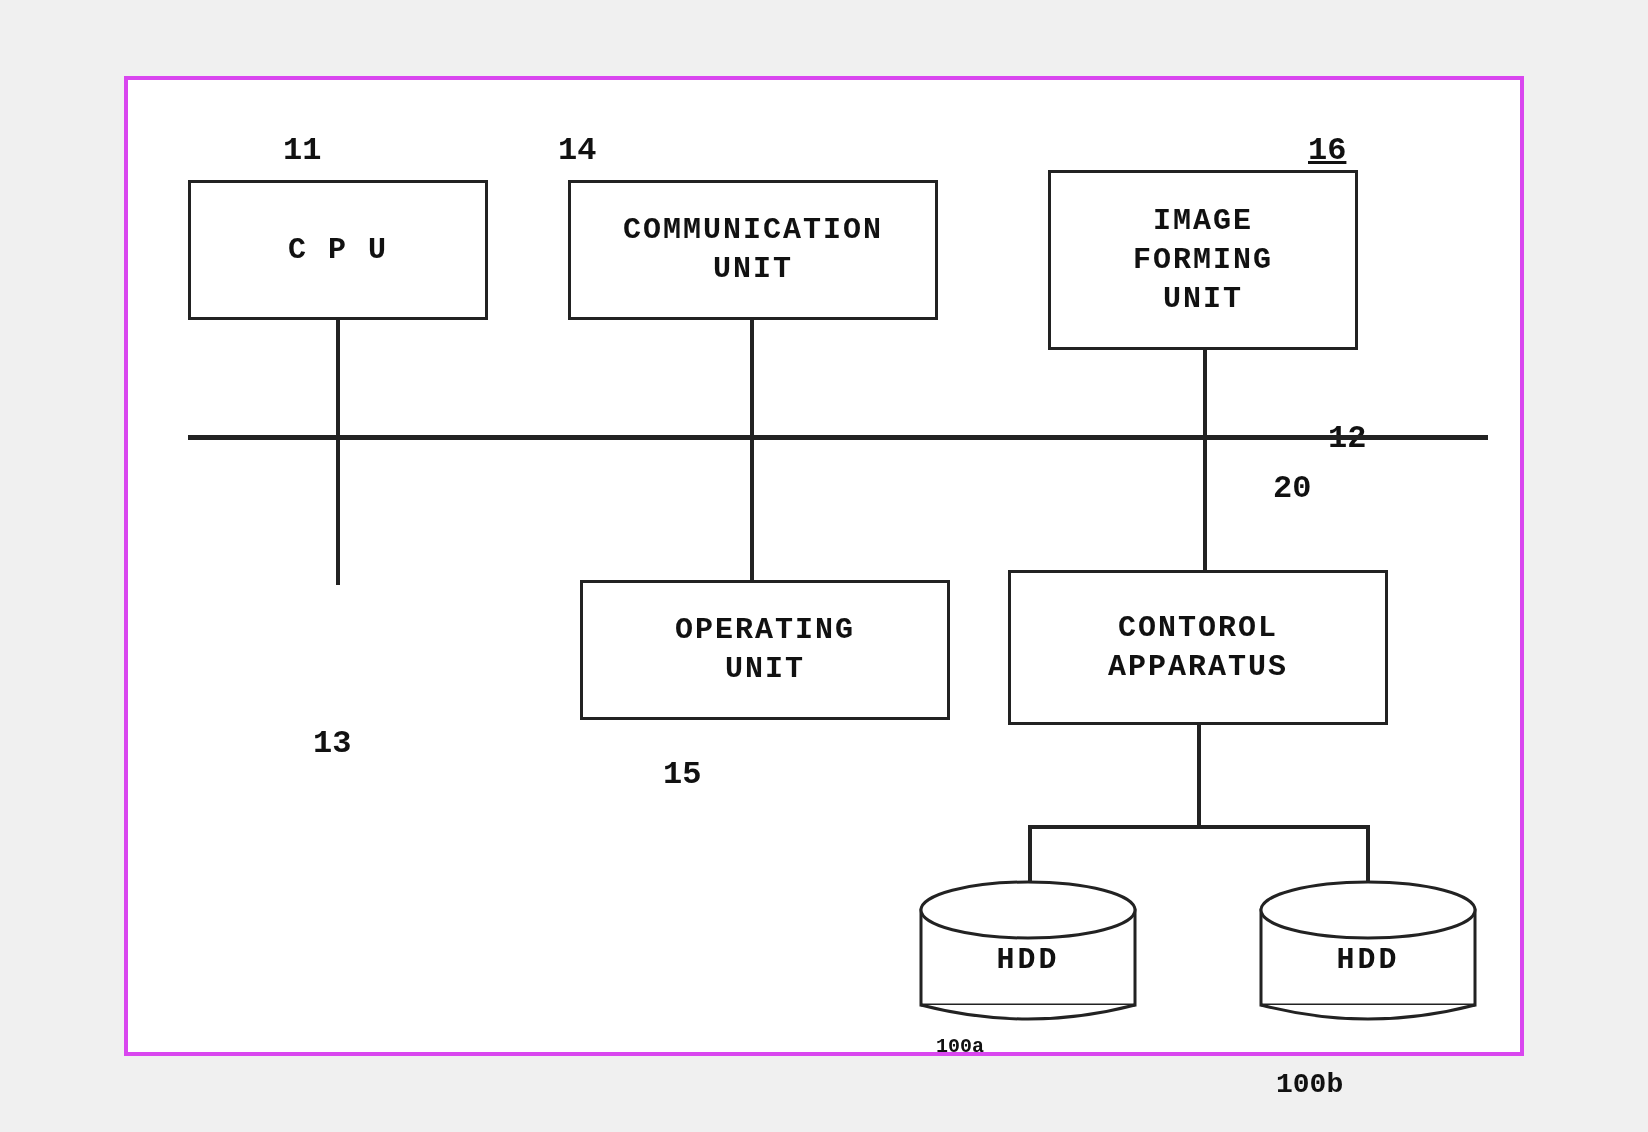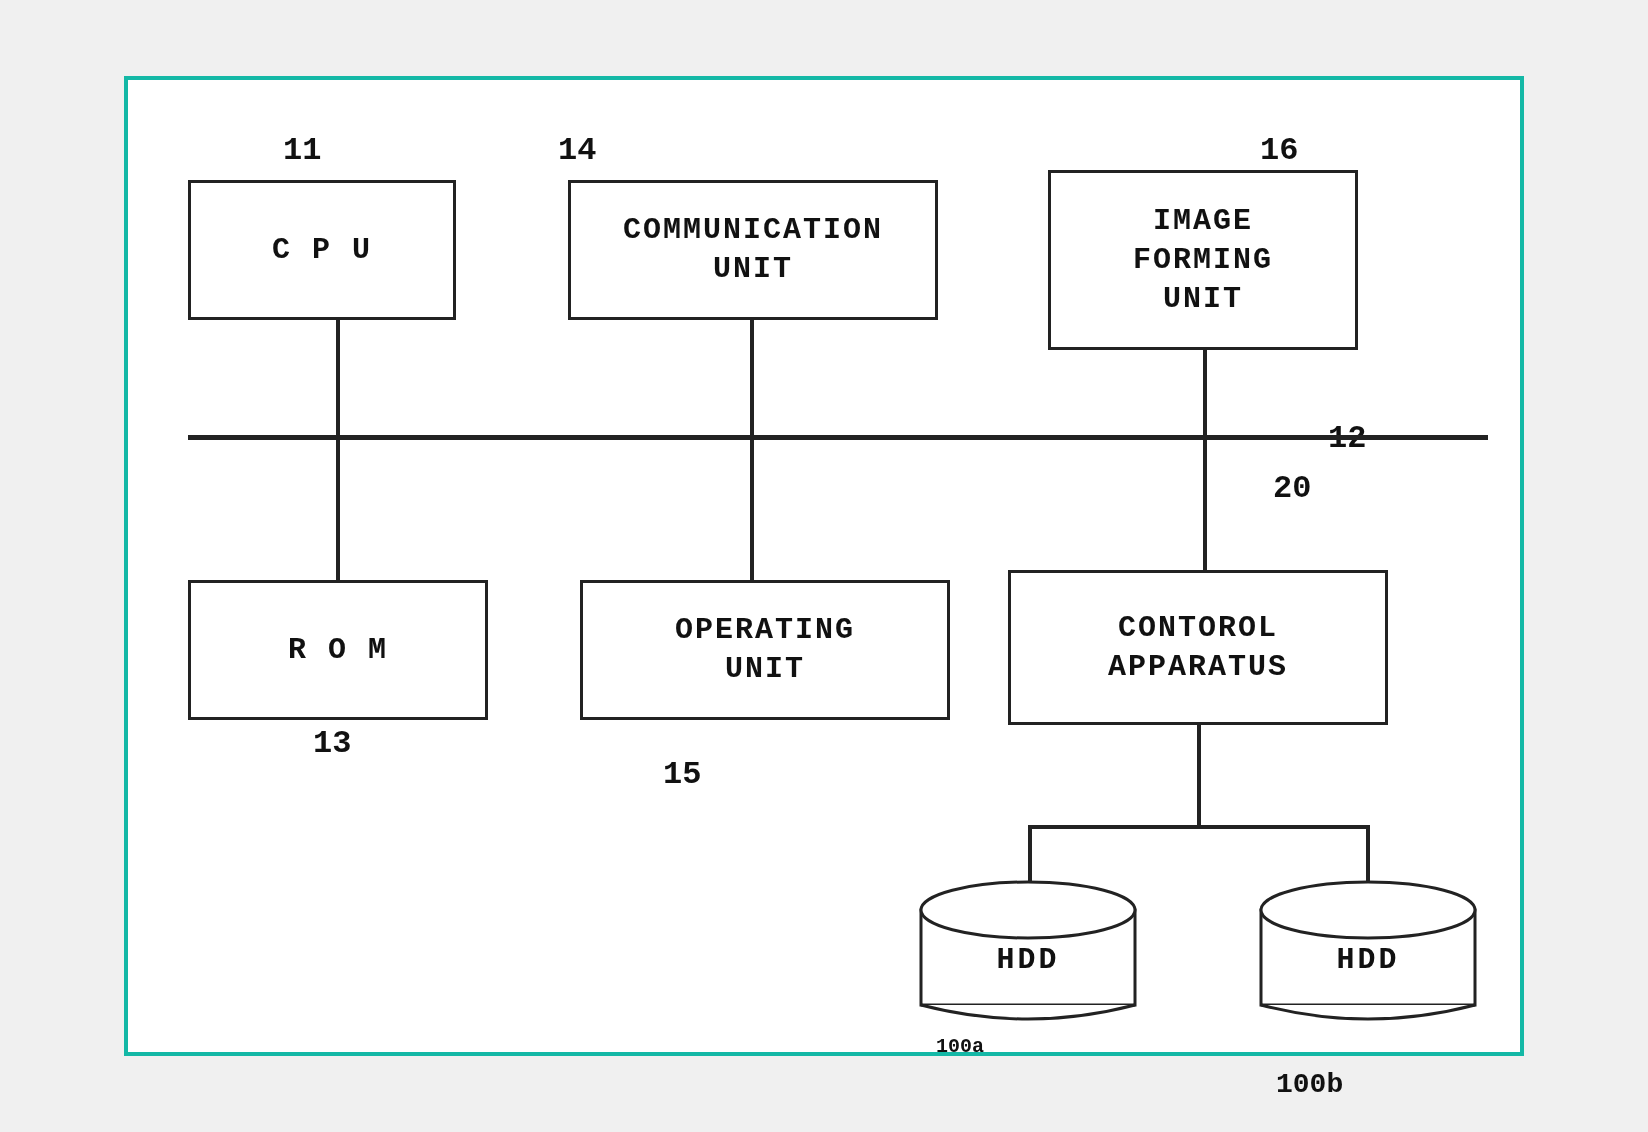--- a/index.html
+++ b/index.html
@@ -9,21 +9,21 @@
       display: flex;
       align-items: center;
       justify-content: center;
       width: 1648px;
       height: 1132px;
       font-family: 'Courier New', Courier, monospace;
     }
 
     .diagram-container {
       background: #ffffff;
-      border: 4px solid #14b8a6;
+      border: 4px solid #d946ef;
       width: 1400px;
       height: 980px;
       position: relative;
     }
 
     
     .ref-num {
       position: absolute;
       font-size: 32px;
       font-weight: bold;
@@ -60,25 +60,25 @@
       background: #222;
     }
   </style>
 </head>
 <body>
 
 <div class="diagram-container">
 
   <span class="ref-num" style="left:155px; top:52px;">11</span>
   <span class="ref-num" style="left:430px; top:52px;">14</span>
-  <span class="ref-num" style="left:1132px; top:52px;">16</span>
+  <span class="ref-num" style="left:1180px; top:52px;text-decoration:underline;">16</span>
   <span class="ref-num" style="left:1200px; top:340px;">12</span>
   <span class="ref-num" style="left:1145px; top:390px;">20</span>
 
-  <div class="box" style="left:60px; top:100px; width:268px; height:140px;">
+  <div class="box" style="left:60px; top:100px; width:300px; height:140px;">
     <span>C P U</span>
   </div>
 
   <div class="box" style="left:440px; top:100px; width:370px; height:140px;">
     <span>COMMUNICATION<br>UNIT</span>
   </div>
 
   <div class="box" style="left:920px; top:90px; width:310px; height:180px;">
     <span>IMAGE<br>FORMING<br>UNIT</span>
   </div>
@@ -90,23 +90,20 @@
   <div class="line" style="left:1075px; top:270px; width:4px; height:85px;"></div>
 
   <div class="bus-line" style="left:60px; top:355px; width:1300px; height:5px;"></div>
 
   <div class="line" style="left:208px; top:360px; width:4px; height:145px;"></div>
 
   <div class="line" style="left:622px; top:360px; width:4px; height:145px;"></div>
 
   <div class="line" style="left:1075px; top:360px; width:4px; height:145px;"></div>
 
-  <div class="box" style="left:60px; top:500px; width:300px; height:140px;">
-    <span>R O M</span>
-  </div>
   <span class="ref-num" style="left:185px; top:645px;">13</span>
 
   <div class="box" style="left:452px; top:500px; width:370px; height:140px;">
     <span>OPERATING<br>UNIT</span>
   </div>
   <span class="ref-num" style="left:535px; top:676px;">15</span>
 
   <div class="box" style="left:880px; top:490px; width:380px; height:155px;">
     <span>CONTOROL<br>APPARATUS</span>
   </div>

